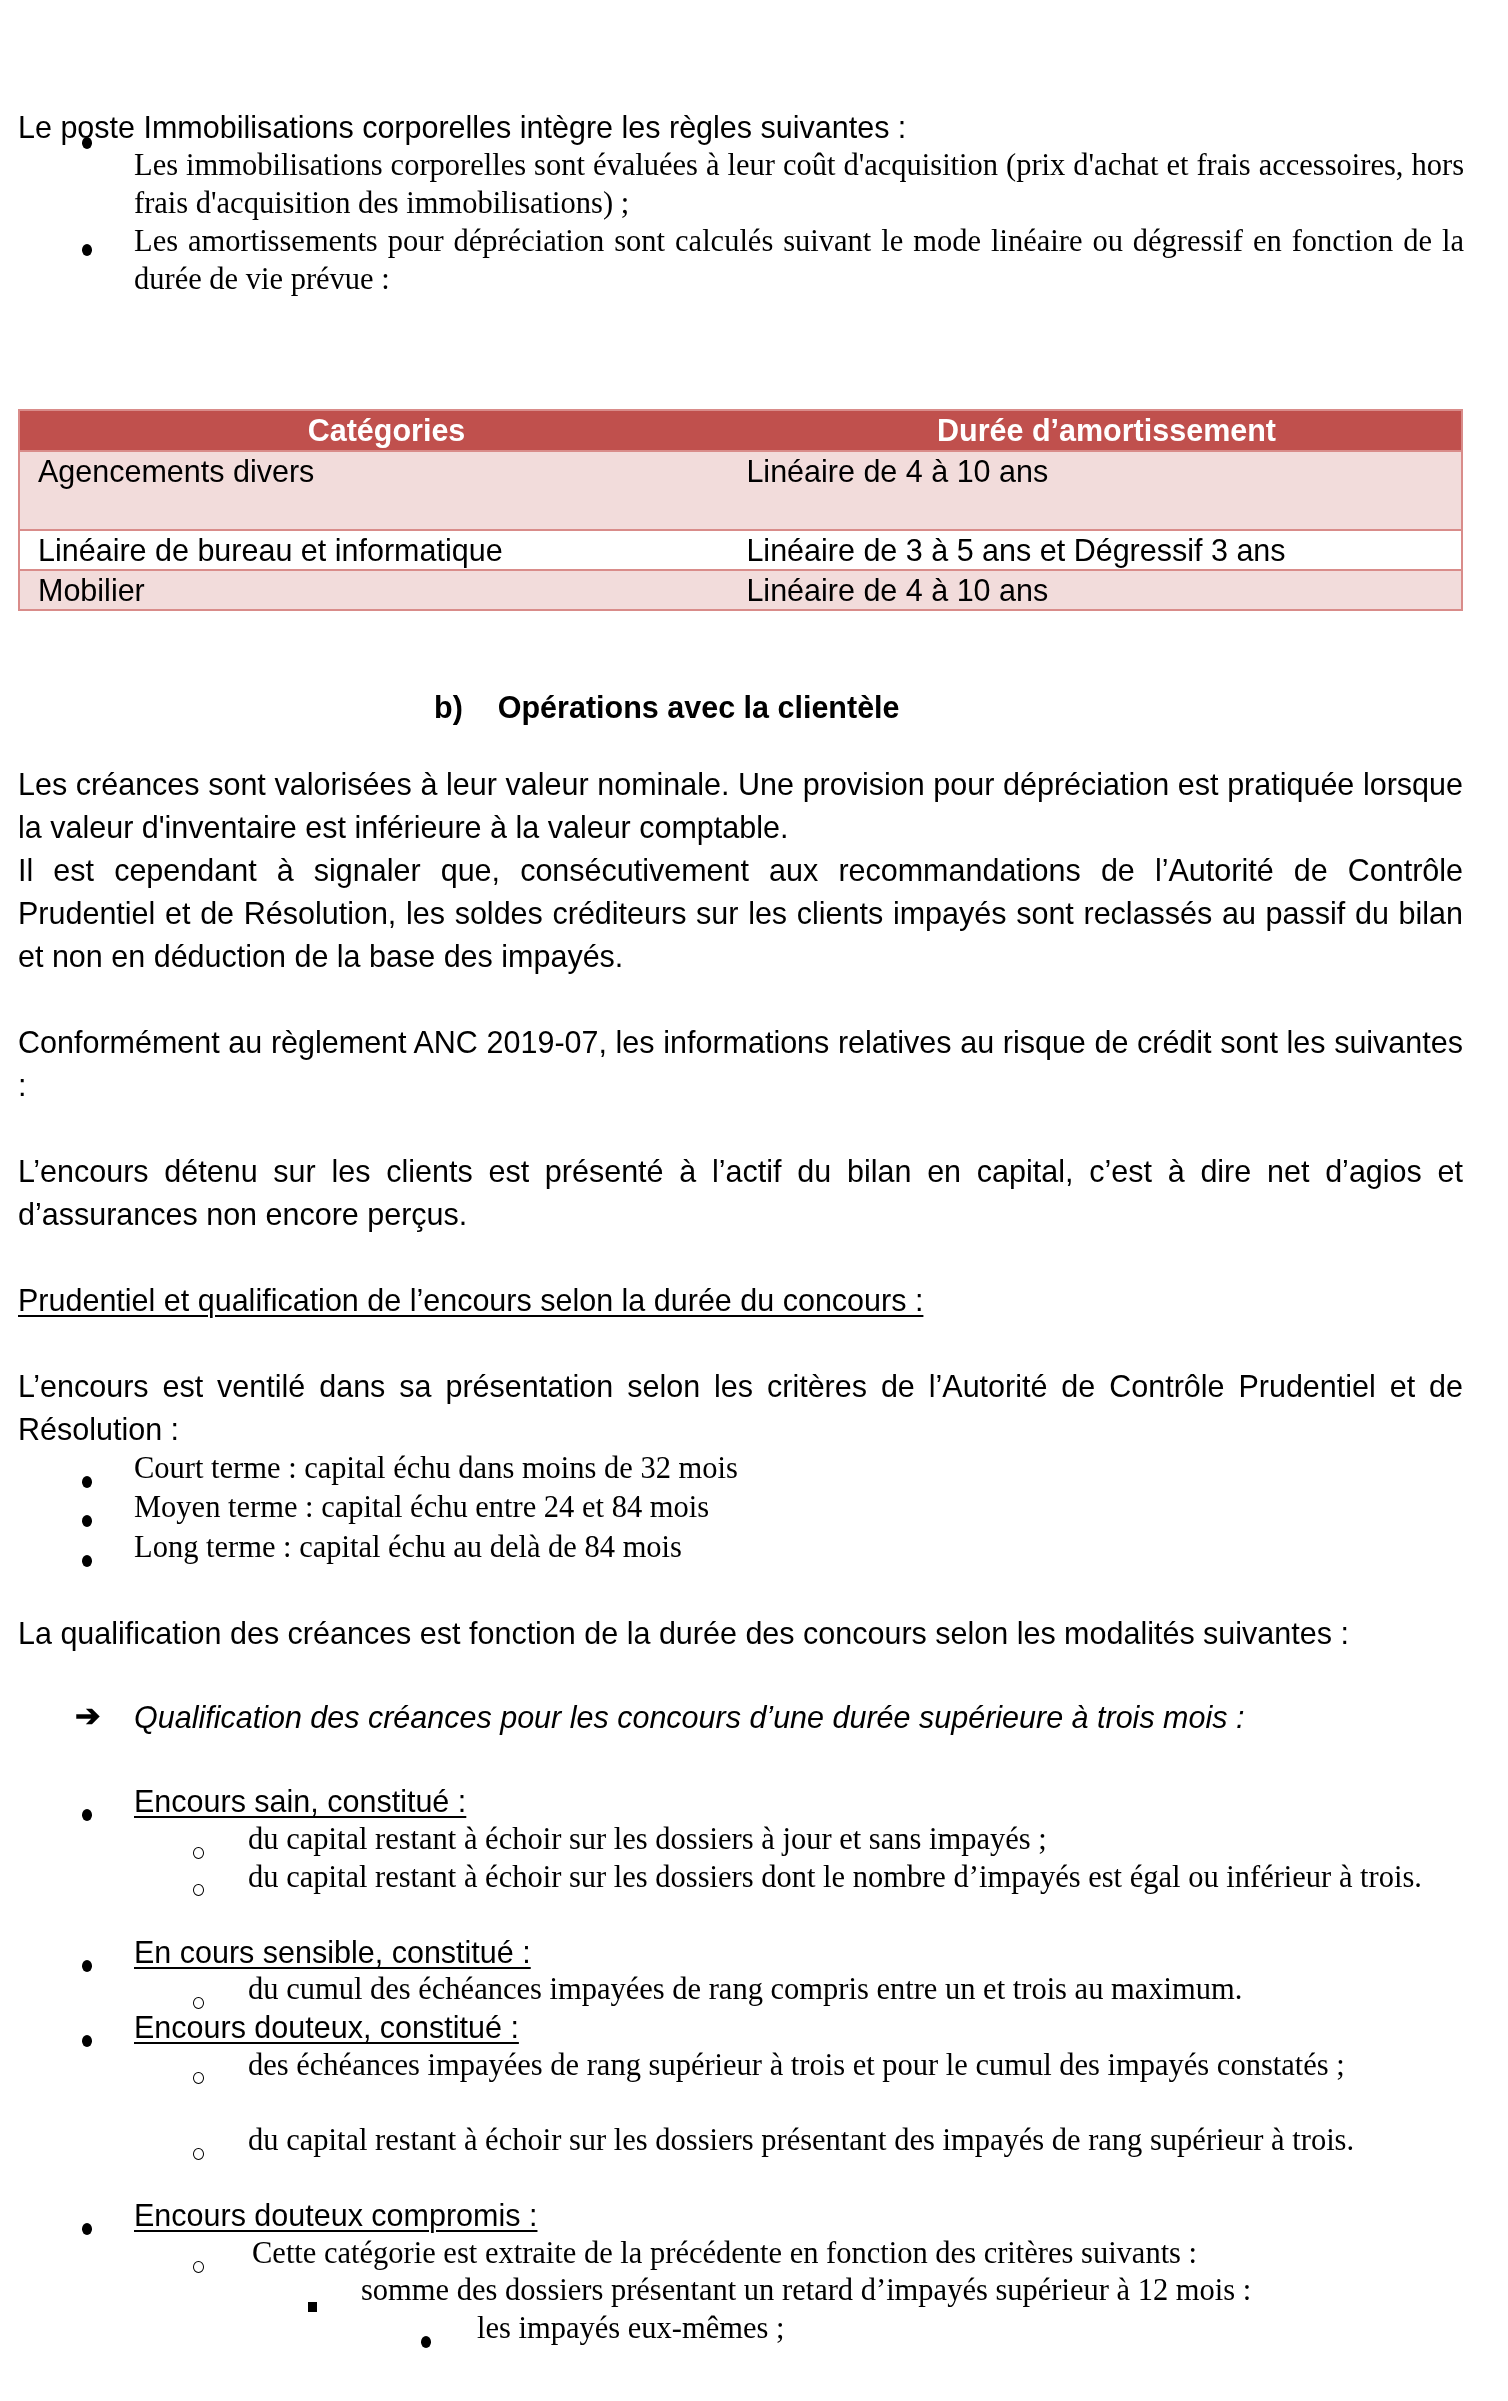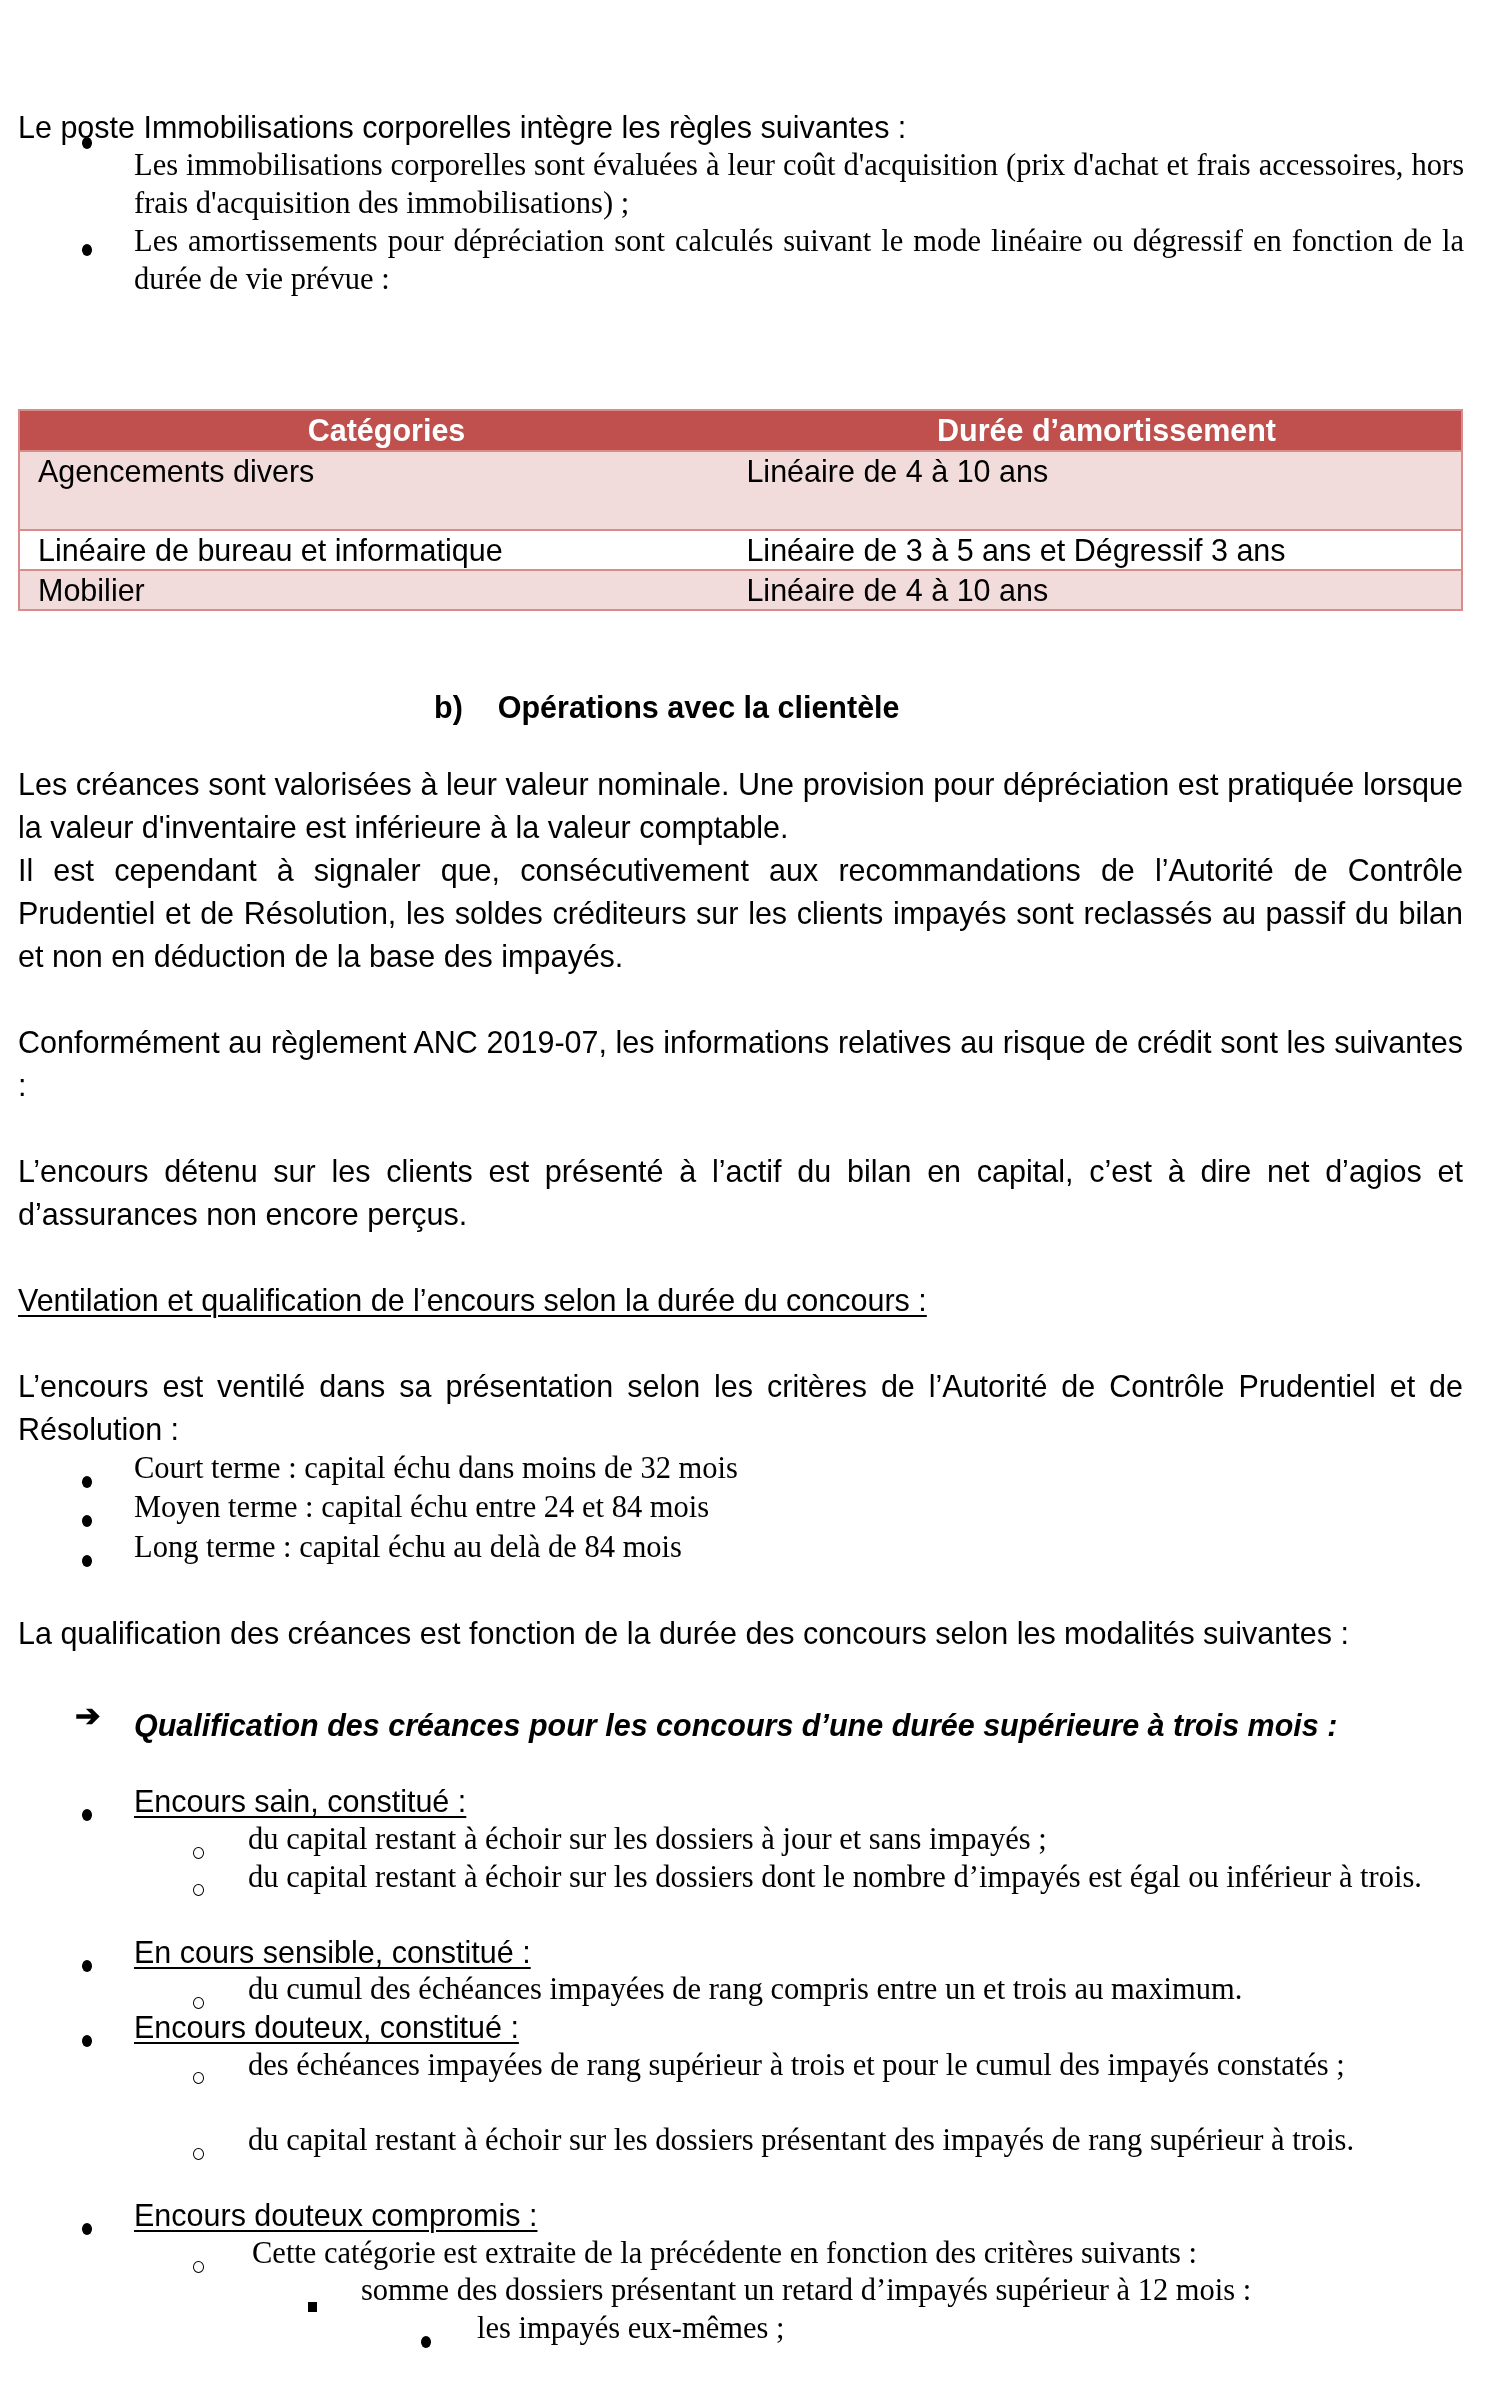--- a/index.html
+++ b/index.html
@@ -6,21 +6,21 @@
   body {
     width: 1509px; height: 2401px; position: relative; overflow: hidden;
     font-family: "Liberation Sans", sans-serif; color: #000000;
     font-size: 30.5px;
   }
   .abs { position: absolute; white-space: nowrap; }
   .para { position: absolute; left: 18px; width: 1445px; text-align: justify; line-height: 43px; }
   .just { text-align: justify; text-align-last: auto; }
   .u { text-decoration: underline; text-decoration-thickness: 1.8px; text-underline-offset: 3.6px; }
   .bold { font-weight: bold; }
-  .bi { font-weight: bold; font-style: italic; margin-top: 8px; }
+  .bi { font-weight: normal; font-style: italic; }
 
   .li { position: absolute; line-height: 38px; font-family: Liberation Serif, serif; }
   .bullet { position: absolute; white-space: nowrap; }
   .dot { display:inline-block; width: 10px; height: 11.6px; border-radius: 50%; background:#000; }
   .ring { display:inline-block; width: 10.8px; height: 11.6px; border-radius: 50%; border: 1.3px solid #000; box-sizing: border-box; }
   .sq { display:inline-block; width: 9px; height: 10px; background:#000; }
 
   
   .tbl {
     position: absolute; left: 18px; top: 409px; width: 1445px;
@@ -72,21 +72,21 @@
 <div class="abs bold" style="left:434px; top:688px; line-height:39px;">
   <span>b)</span>
   <span style="display:inline-block; width:18px;"></span>
   <span>Opérations avec la clientèle</span>
 </div>
 
 <div class="para" style="top:763px;">Les créances sont valorisées à leur valeur nominale. Une provision pour dépréciation est pratiquée lorsque la valeur d'inventaire est inférieure à la valeur comptable.</div>
 <div class="para" style="top:849px;">Il est cependant à signaler que, consécutivement aux recommandations de l’Autorité de Contrôle Prudentiel et de Résolution, les soldes créditeurs sur les clients impayés sont reclassés au passif du bilan et non en déduction de la base des impayés.</div>
 <div class="para" style="top:1021px;">Conformément au règlement ANC 2019-07, les informations relatives au risque de crédit sont les suivantes :</div>
 <div class="para" style="top:1150px;">L’encours détenu sur les clients est présenté à l’actif du bilan en capital, c’est à dire net d’agios et d’assurances non encore perçus.</div>
-<div class="abs u" style="left:18px; top:1279px; line-height:43px;">Ventilation et qualification de l’encours selon la durée du concours :</div>
+<div class="abs u" style="left:18px; top:1279px; line-height:43px;">Prudentiel et qualification de l’encours selon la durée du concours :</div>
 <div class="para" style="top:1365px;">L’encours est ventilé dans sa présentation selon les critères de l’Autorité de Contrôle Prudentiel et de Résolution :</div>
 
 <span class="bullet" style="left:82px; top:1460px;"><span class="dot"></span></span>
 <div class="li" style="left:134px; top:1449px; white-space:nowrap;">Court terme : capital échu dans moins de 32 mois</div>
 <span class="bullet" style="left:82px; top:1499px;"><span class="dot"></span></span>
 <div class="li" style="left:134px; top:1488px; white-space:nowrap;">Moyen terme : capital échu entre 24 et 84 mois</div>
 <span class="bullet" style="left:82px; top:1539px;"><span class="dot"></span></span>
 <div class="li" style="left:134px; top:1528px; white-space:nowrap;">Long terme : capital échu au delà de 84 mois</div>
 
 <div class="abs" style="left:18px; top:1612px; line-height:43px;">La qualification des créances est fonction de la durée des concours selon les modalités suivantes :</div>

